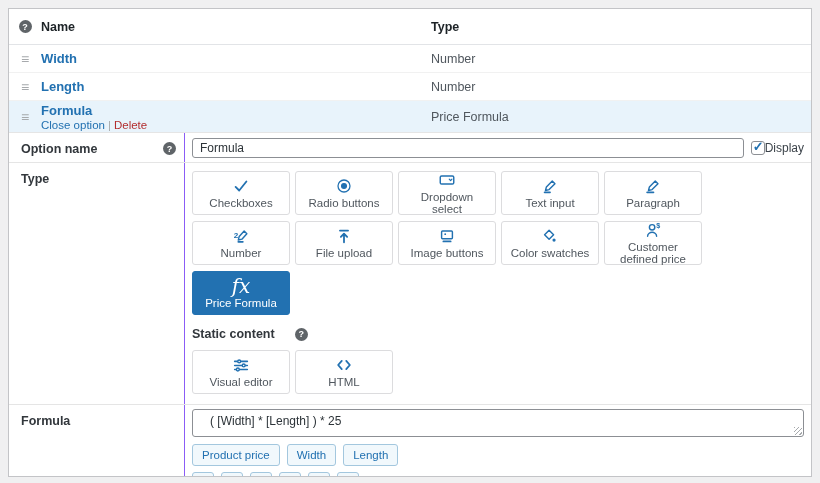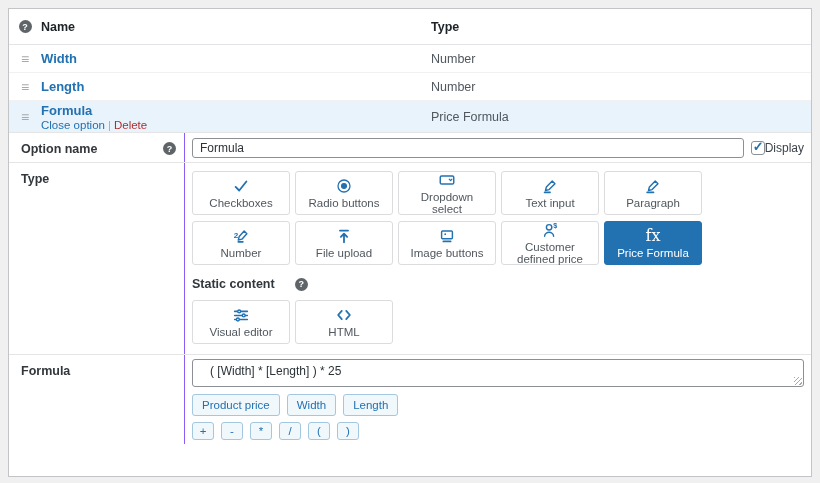--- a/index.html
+++ b/index.html
@@ -57,21 +57,21 @@
   .tgrid { display:flex; flex-wrap:wrap; }
   .tbtn {
     width:98px; height:44px; margin:0 5px 6px 0; border:1px solid #dcdcde; border-radius:3px;
     background:#fff; display:inline-flex; flex-direction:column; align-items:center; justify-content:center;
     gap:2px; font-size:11.5px; color:#50575e; cursor:pointer; font-family:inherit;
   }
   .tbtn .ticon { height:17px; display:flex; align-items:center; justify-content:center; color:#2271b1; }
   .tbtn.selected { background:#2271b1; border-color:#2271b1; color:#fff; }
   .tbtn.selected .ticon { color:#fff; }
   .tbtn svg { stroke:currentColor; fill:none; stroke-width:1.6; stroke-linecap:round; stroke-linejoin:round; }
-  .fx-glyph { font-family:"DejaVu Serif", serif; font-size:16px; line-height:1; }
+  .fx-glyph { font-family:"DejaVu Serif", serif; font-style:italic; font-size:20px; line-height:1; }
   .static-label { display:flex; align-items:center; gap:20px; font-weight:bold; font-size:12.5px;
     color:#32373c; margin:6px 0 9px; }
   
   .ta-wrap { position:relative; }
   textarea.formula-ta {
     width:100%; height:28px; border:1px solid #8c8f94; border-radius:3px; resize:none;
     font:12px "Liberation Sans", sans-serif; color:#2c3338; padding:4px 17px; display:block;
   }
   .ta-grip { position:absolute; right:2px; bottom:2px; width:8px; height:8px;
     background:repeating-linear-gradient(135deg,#a7aaad 0 1px,transparent 1px 3px); }
@@ -217,20 +217,29 @@
                 <rect x="4" y="4.5" width="12" height="8.5" rx="1"></rect>
                 <circle cx="8" cy="8" r="1" fill="currentColor" stroke="none"></circle>
                 <path d="M6 16h8" stroke-width="2"></path>
               </svg>
             </span>
           <span>Image buttons</span>
         </button>
         <button class="tbtn">
           <span class="ticon">
             <svg width="18" height="18" viewBox="0 0 20 20">
+                <path d="M9 3.5l5 5-5 5-5-5z"></path>
+                <circle cx="14.5" cy="14.5" r="1.8" fill="currentColor" stroke="none"></circle>
+              </svg>
+            </span>
+          <span>Color swatches</span>
+        </button>
+        <button class="tbtn">
+          <span class="ticon">
+            <svg width="18" height="18" viewBox="0 0 20 20">
                 <circle cx="9" cy="7" r="3"></circle>
                 <path d="M4 17c0-3 3-4.5 5-4.5s5 1.5 5 4.5"></path>
                 <text x="13.5" y="7.5" font-size="8" font-weight="bold" fill="currentColor" stroke="none">$</text>
               </svg>
             </span>
           <span>Customer defined price</span>
         </button>
         <button class="tbtn selected">
           <span class="ticon">
               <span class="fx-glyph">fx</span>

